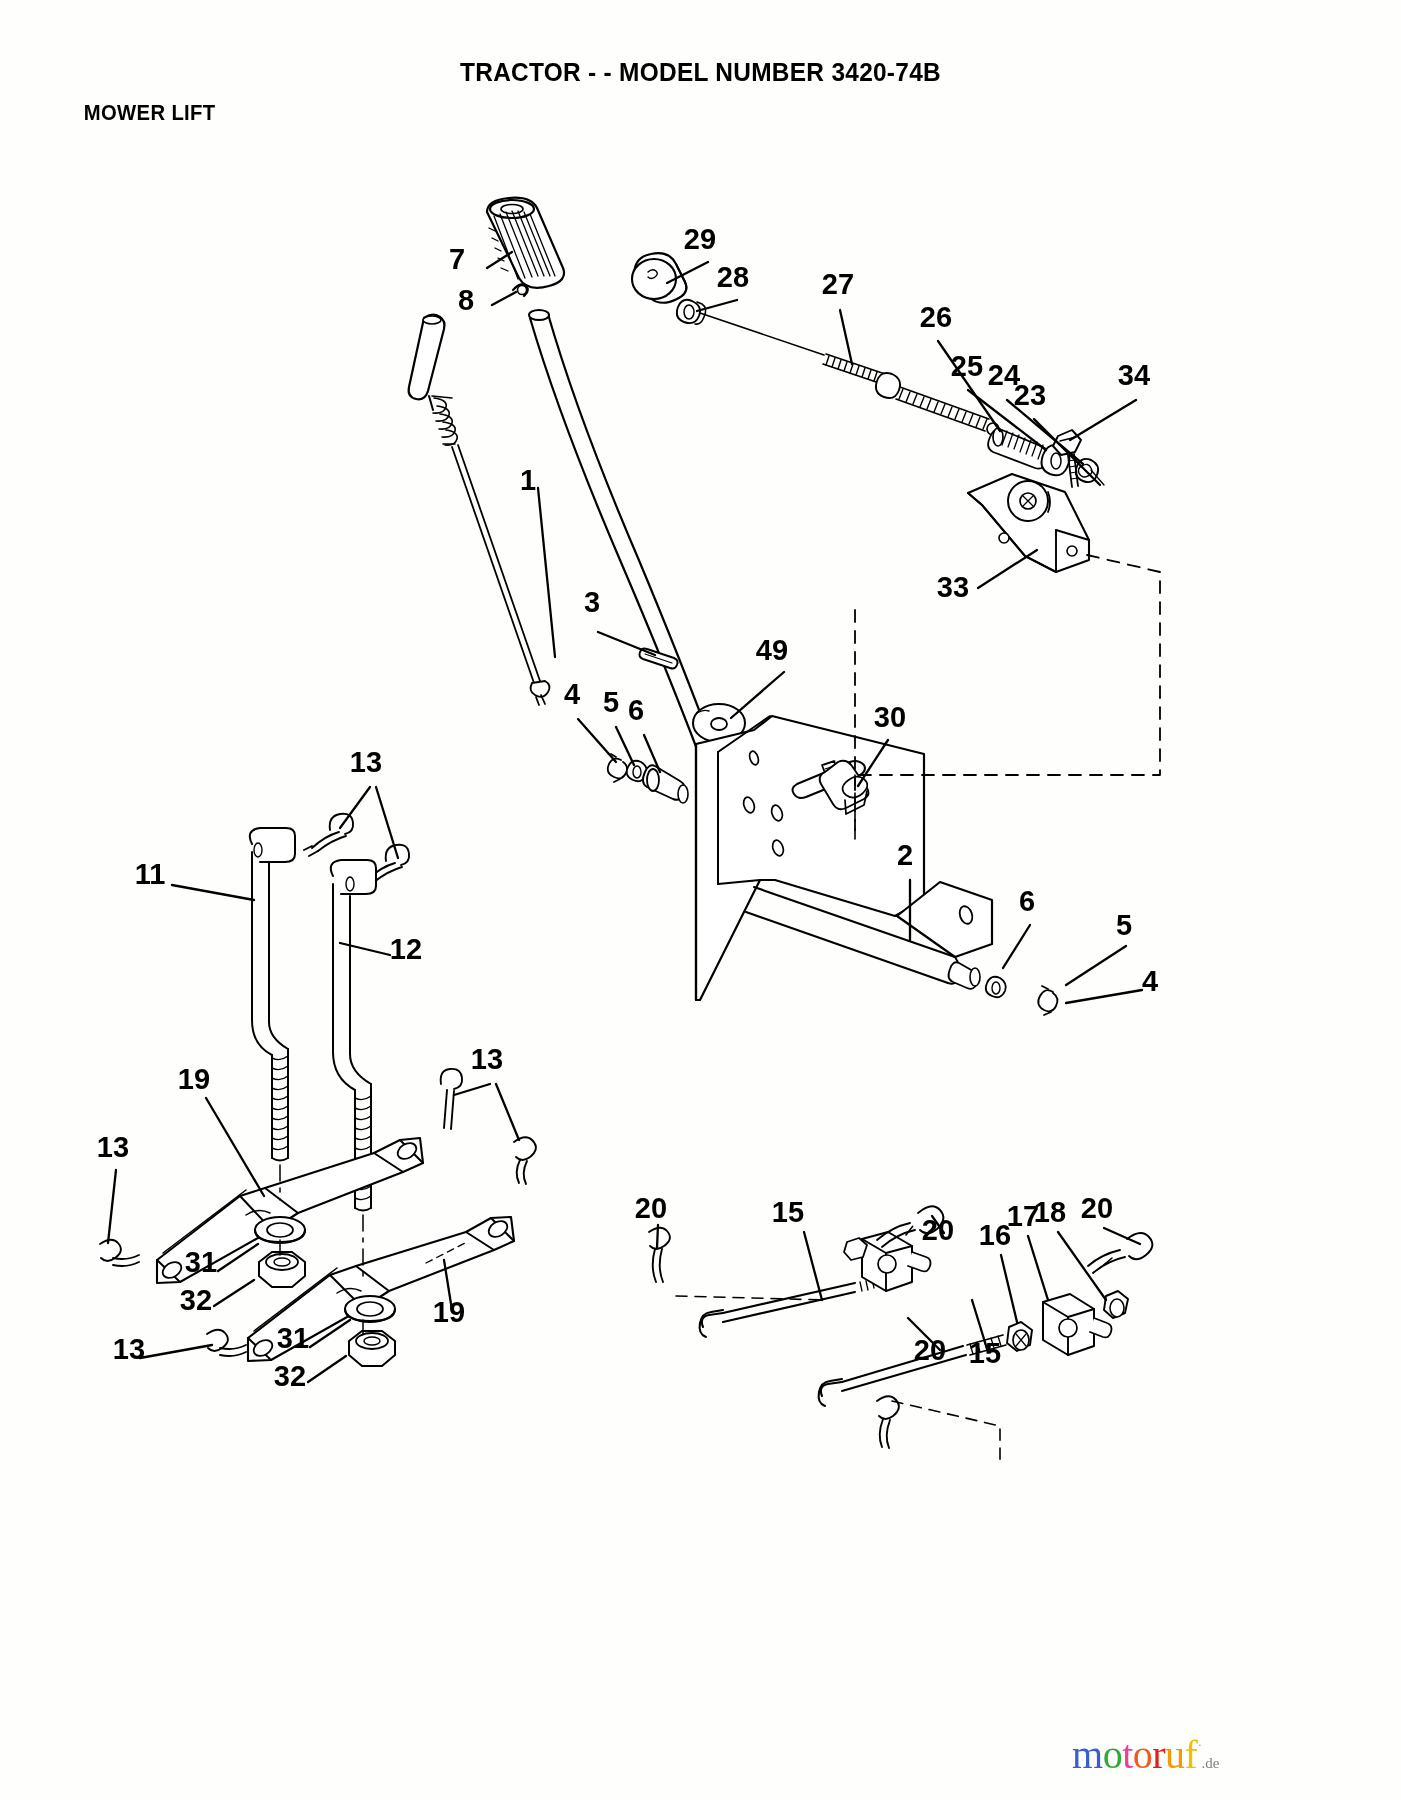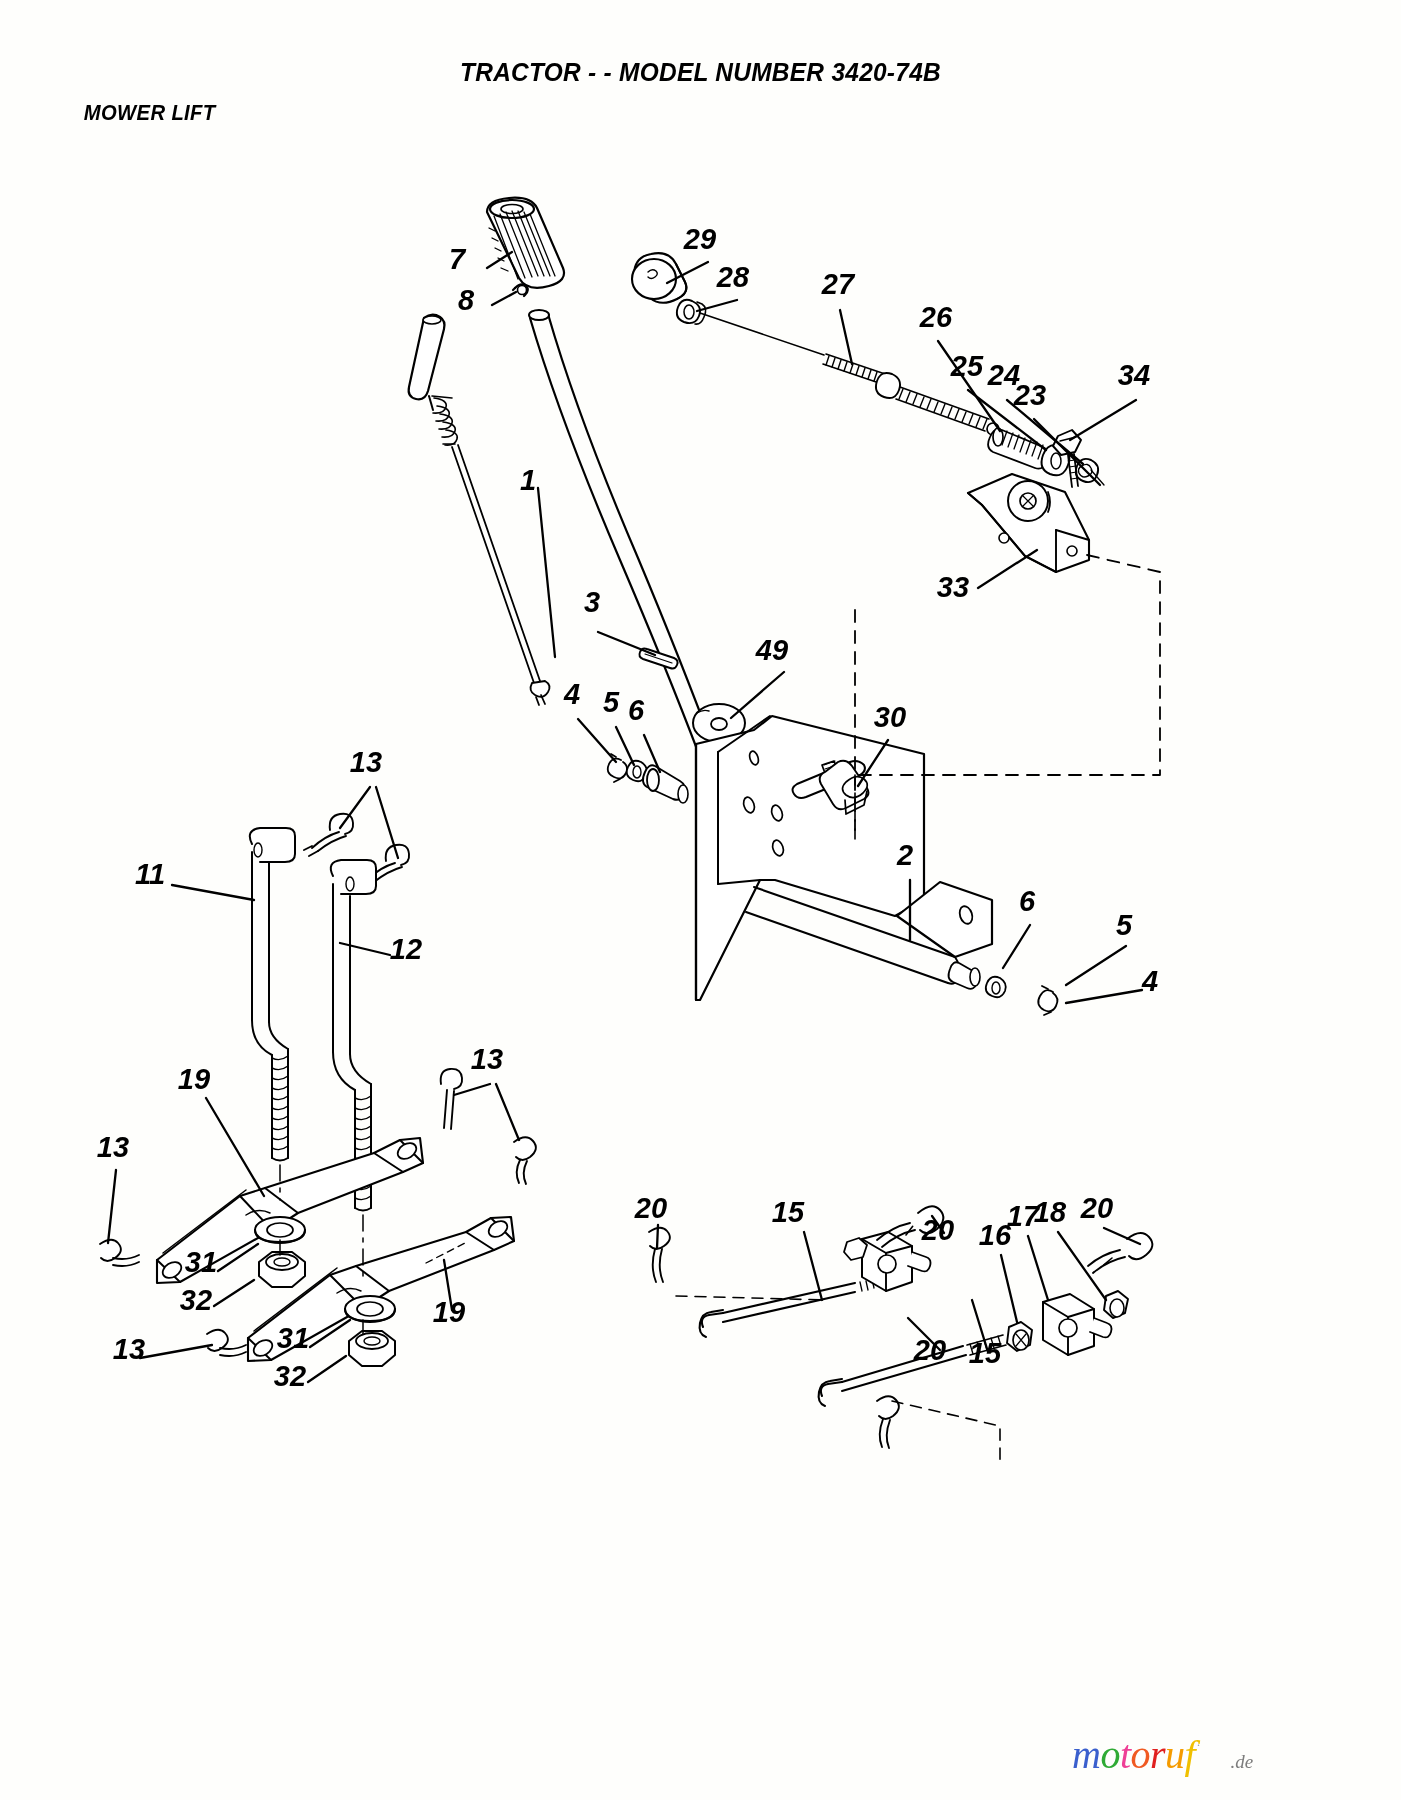--- a/index.html
+++ b/index.html
@@ -13,21 +13,20 @@
     position: relative;
     font-family: "Liberation Sans", sans-serif;
     overflow: hidden;
   }
   #page {
     position: absolute;
     left: 0; top: 0;
     width: 1401px;
     height: 1800px;
     background: #fefefc;
-    font-style: italic;
   }
   .title {
     position: absolute;
     left: 0;
     top: 57px;
     width: 1401px;
     text-align: center;
     font-family: "Liberation Sans", sans-serif;
     font-weight: bold;
     font-size: 26px;
@@ -56,24 +55,23 @@
     position: absolute;
     left: 1072px;
     top: 1735px;
     font-family: "Liberation Serif", serif;
     font-size: 40px;
     letter-spacing: -0.5px;
     white-space: nowrap;
     line-height: 1;
   }
   .wm .de {
-    font-size: 19px;
+    font-size: 15px;
     color: #7d7d7d;
     letter-spacing: 0;
-    margin-left: 31px;
   }
   .wm .dot {
     font-size: 14px;
     vertical-align: super;
     color: #9aa0a6;
   }
   text.num {
     font-family: "Liberation Sans", sans-serif;
     font-weight: bold;
     font-size: 29px;

